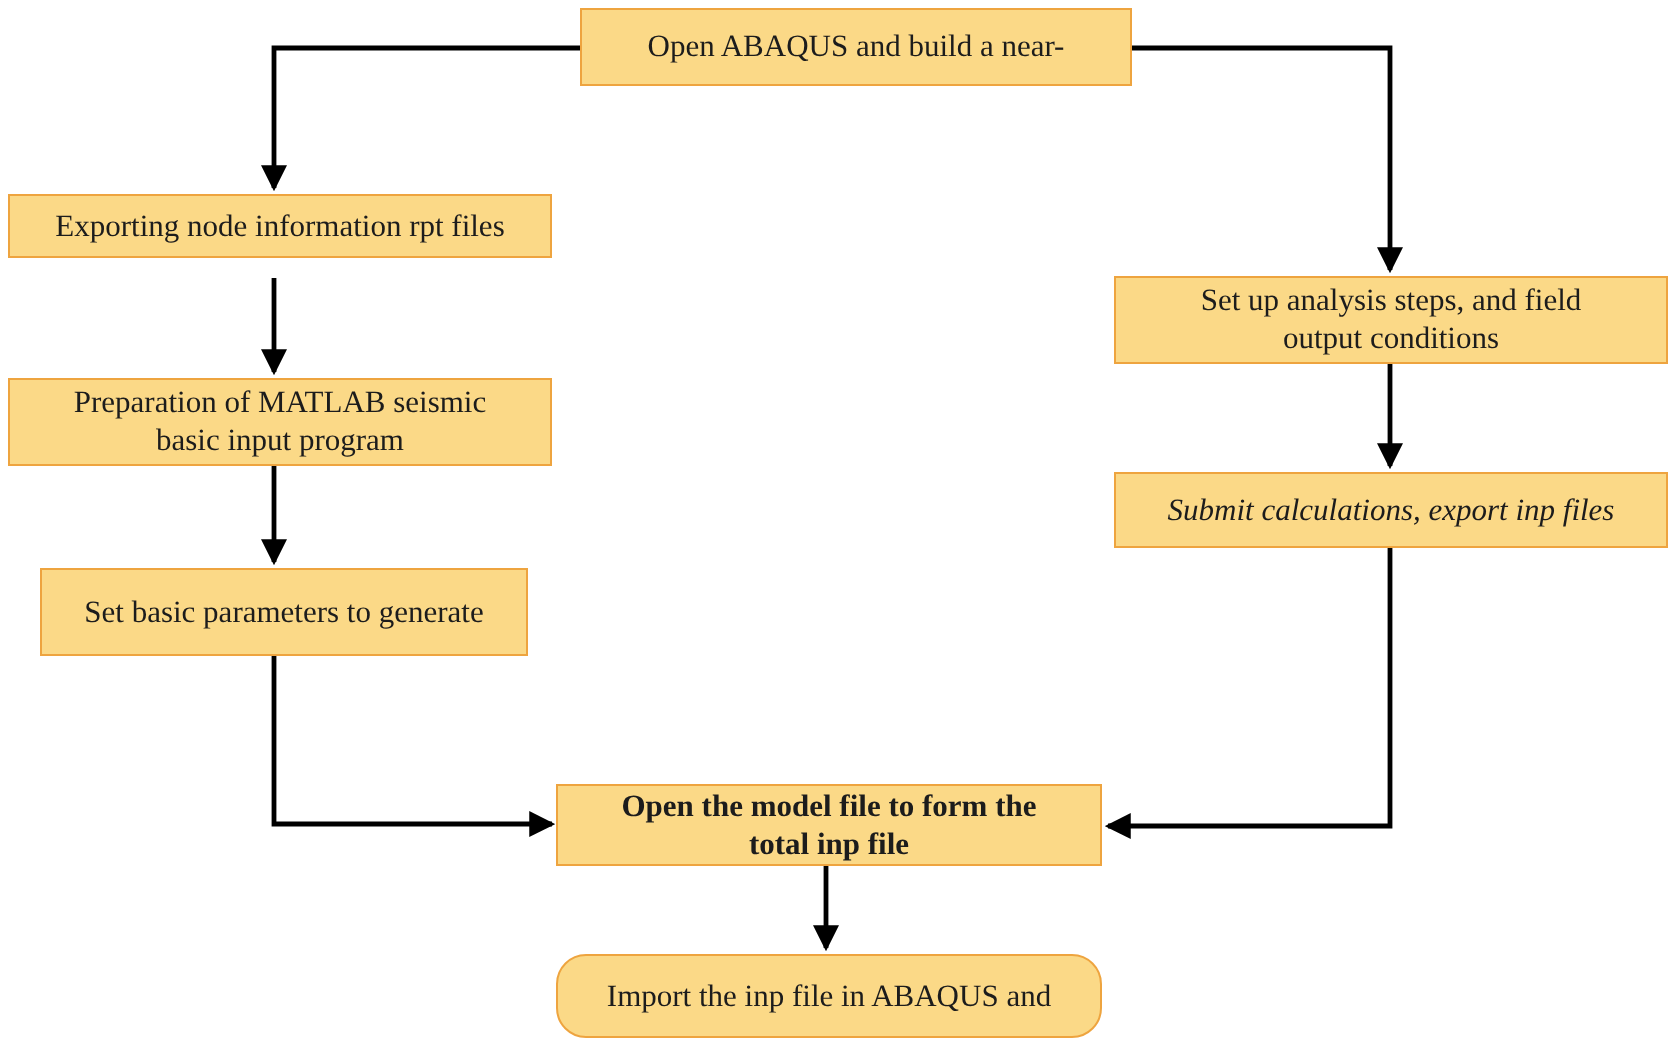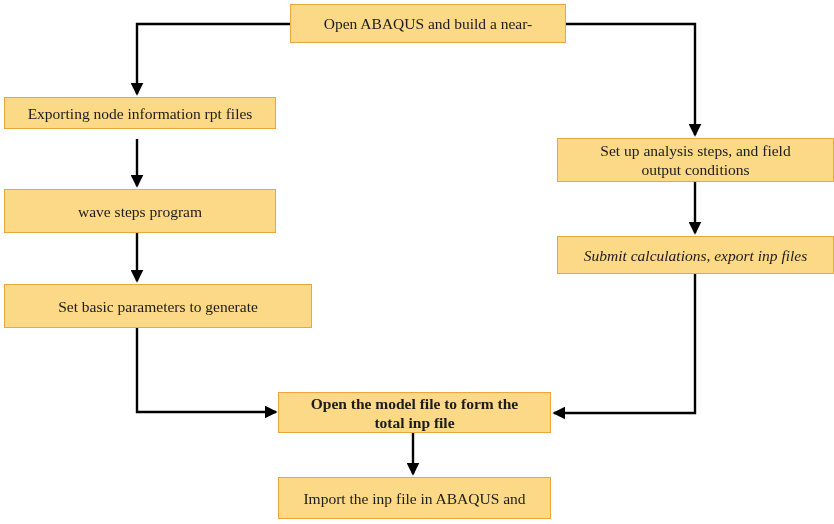--- a/index.html
+++ b/index.html
@@ -68,38 +68,39 @@
 
   <div class="node" style="left:290px; top:4px; width:276px; height:39px;">
     <div class="line">Open ABAQUS and build a near-</div>
   </div>
 
   <div class="node" style="left:4px; top:97px; width:272px; height:31px;">
     <div class="line">Exporting node information rpt files</div>
   </div>
 
   <div class="node" style="left:4px; top:189px; width:272px; height:44px;">
-    <div class="line">wave steps program</div>
+    <div class="line">Preparation of MATLAB seismic</div>
+    <div class="line">basic input program</div>
   </div>
 
-  <div class="node" style="left:4px; top:284px; width:308px; height:44px;">
+  <div class="node" style="left:20px; top:284px; width:244px; height:44px;">
     <div class="line">Set basic parameters to generate</div>
   </div>
 
   <div class="node" style="left:557px; top:138px; width:277px; height:44px;">
     <div class="line">Set up analysis steps, and field</div>
     <div class="line">output conditions</div>
   </div>
 
   <div class="node" style="left:557px; top:236px; width:277px; height:38px;font-style:italic;">
     <div class="line">Submit calculations, export inp files</div>
   </div>
 
   <div class="node" style="left:278px; top:392px; width:273px; height:41px;font-weight:bold;">
     <div class="line">Open the model file to form the</div>
     <div class="line">total inp file</div>
   </div>
 
-  <div class="node" style="left:278px; top:477px; width:273px; height:42px;">
+  <div class="node" style="left:278px; top:477px; width:273px; height:42px;border-radius:15px;">
     <div class="line">Import the inp file in ABAQUS and</div>
   </div>
 
 </div>
 
 </body></html>

